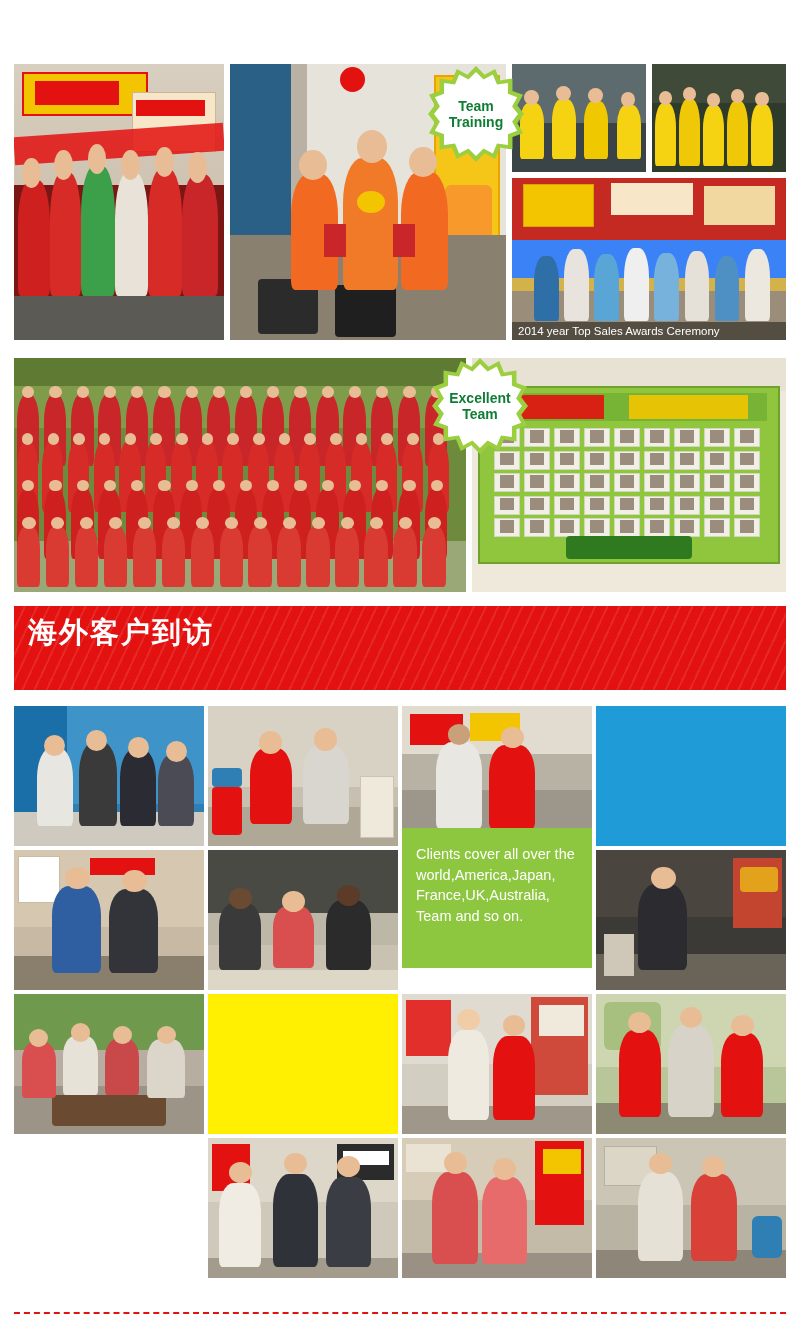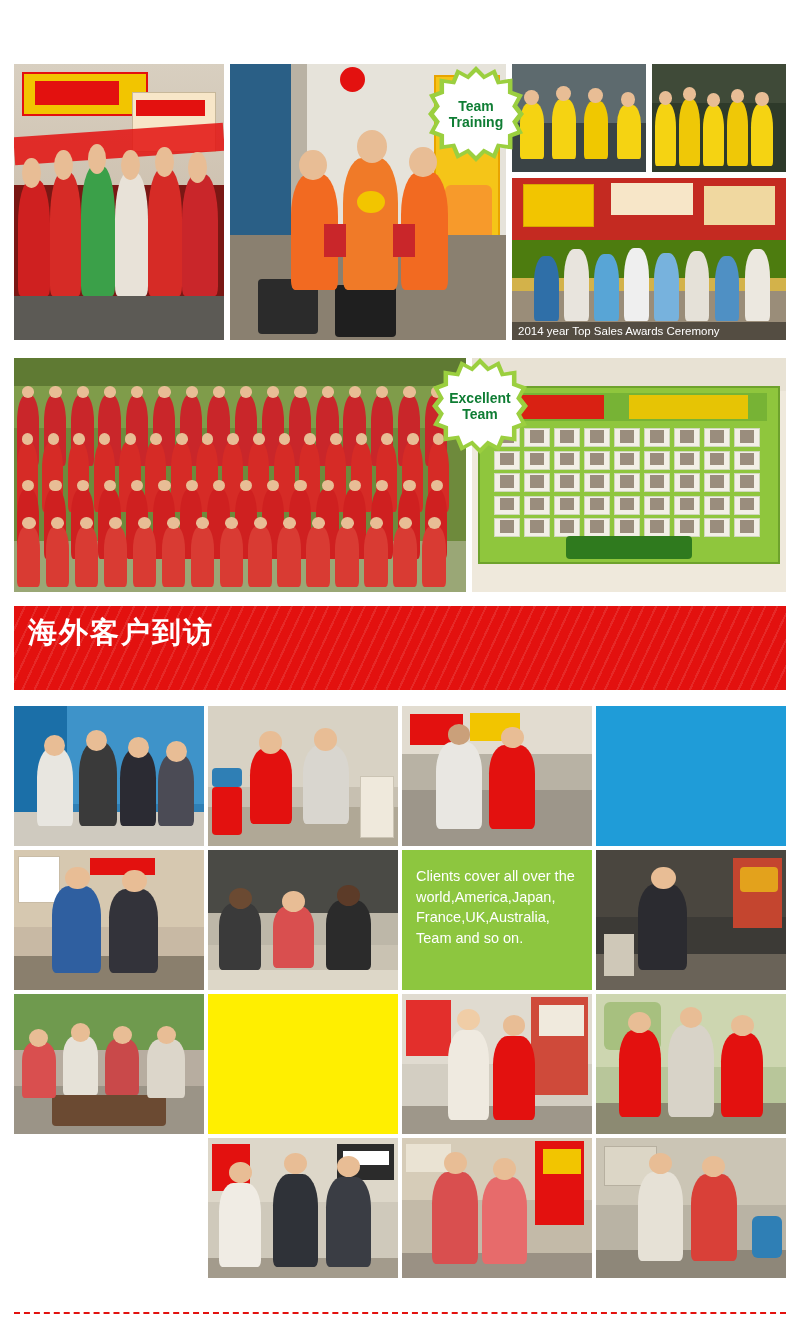--- a/index.html
+++ b/index.html
@@ -208,21 +208,21 @@
     <div style="position:absolute;left:38%;bottom:6%;width:16%;height:56%;background:#f5d312;border-radius:38% 38% 8% 8%;"></div>
     <div style="position:absolute;left:56%;bottom:6%;width:16%;height:60%;background:#efc807;border-radius:38% 38% 8% 8%;"></div>
     <div style="position:absolute;left:74%;bottom:6%;width:16%;height:57%;background:#f5d312;border-radius:38% 38% 8% 8%;"></div>
     <div style="position:absolute;left:5%;bottom:62%;width:10%;height:13%;background:#e8bd95;border-radius:50%;"></div>
     <div style="position:absolute;left:23%;bottom:66%;width:10%;height:13%;background:#e8bd95;border-radius:50%;"></div>
     <div style="position:absolute;left:41%;bottom:60%;width:10%;height:13%;background:#e8bd95;border-radius:50%;"></div>
     <div style="position:absolute;left:59%;bottom:64%;width:10%;height:13%;background:#e8bd95;border-radius:50%;"></div>
     <div style="position:absolute;left:77%;bottom:61%;width:10%;height:13%;background:#e8bd95;border-radius:50%;"></div>
   </div>
 
-  <div class="ph" style="left:512px;top:178px;width:274px;height:162px;background:#4d7c0f;">
+  <div class="ph" style="left:512px;top:178px;width:274px;height:162px;background:#3b82f6;">
     <div style="position:absolute;left:0;top:0;right:0;height:38%;background:#c42a21;"></div>
     <div style="position:absolute;left:4%;top:4%;width:26%;height:26%;background:#f2c500;border:1px solid #d9a800;"></div>
     <div style="position:absolute;left:36%;top:3%;width:30%;height:20%;background:#f7e6c8;"></div>
     <div style="position:absolute;left:70%;top:5%;width:26%;height:24%;background:#f0d8a0;"></div>
     <div style="position:absolute;left:0;bottom:0;right:0;height:34%;background:#9a8d79;"></div>
     <div style="position:absolute;left:0;bottom:30%;right:0;height:8%;background:#d3b24a;"></div>
 
     <div style="position:absolute;left:8%;bottom:12%;width:9%;height:40%;background:#2f6fa8;border-radius:40% 40% 8% 8%;"></div>
     <div style="position:absolute;left:19%;bottom:12%;width:9%;height:44%;background:#e8e4dd;border-radius:40% 40% 8% 8%;"></div>
     <div style="position:absolute;left:30%;bottom:12%;width:9%;height:41%;background:#58a5d6;border-radius:40% 40% 8% 8%;"></div>
@@ -551,21 +551,21 @@
     <div style="position:absolute;left:0;bottom:0;right:0;height:32%;background:#c9c2b2;"></div>
     <div style="position:absolute;left:6%;bottom:14%;width:22%;height:48%;background:#3a3a3a;border-radius:34% 34% 8% 8%;"></div>
     <div style="position:absolute;left:11%;bottom:58%;width:12%;height:15%;background:#6b4a32;border-radius:50%;"></div>
     <div style="position:absolute;left:34%;bottom:16%;width:22%;height:44%;background:#d94f4f;border-radius:34% 34% 8% 8%;"></div>
     <div style="position:absolute;left:39%;bottom:56%;width:12%;height:15%;background:#e8bd95;border-radius:50%;"></div>
     <div style="position:absolute;left:62%;bottom:14%;width:24%;height:50%;background:#2b2b2b;border-radius:34% 34% 8% 8%;"></div>
     <div style="position:absolute;left:68%;bottom:60%;width:12%;height:15%;background:#5c3b28;border-radius:50%;"></div>
     <div style="position:absolute;left:0;bottom:0;right:0;height:14%;background:#ddd7c8;"></div>
   </div>
 
-  <div class="tile-text tile-green" style="left:402px;top:850px;width:190px;height:140px;">
+  <div class="tile-text tile-green" style="left:402px;top:828px;width:190px;height:140px;">
     <span class="ln">Clients cover all over the</span>
     <span class="ln">world,America,Japan,</span>
     <span class="ln">France,UK,Australia,</span>
     <span class="ln">Team and so on.</span>
   </div>
 
   <div class="ph" style="left:596px;top:850px;width:190px;height:140px;background:#3c3a36;">
     <div style="position:absolute;left:0;top:0;right:0;height:48%;background:#4a463f;"></div>
     <div style="position:absolute;right:2%;top:6%;width:26%;height:50%;background:#c4452f;"></div>
     <div style="position:absolute;right:4%;top:12%;width:20%;height:18%;background:#e3a21c;border-radius:4px;"></div>

